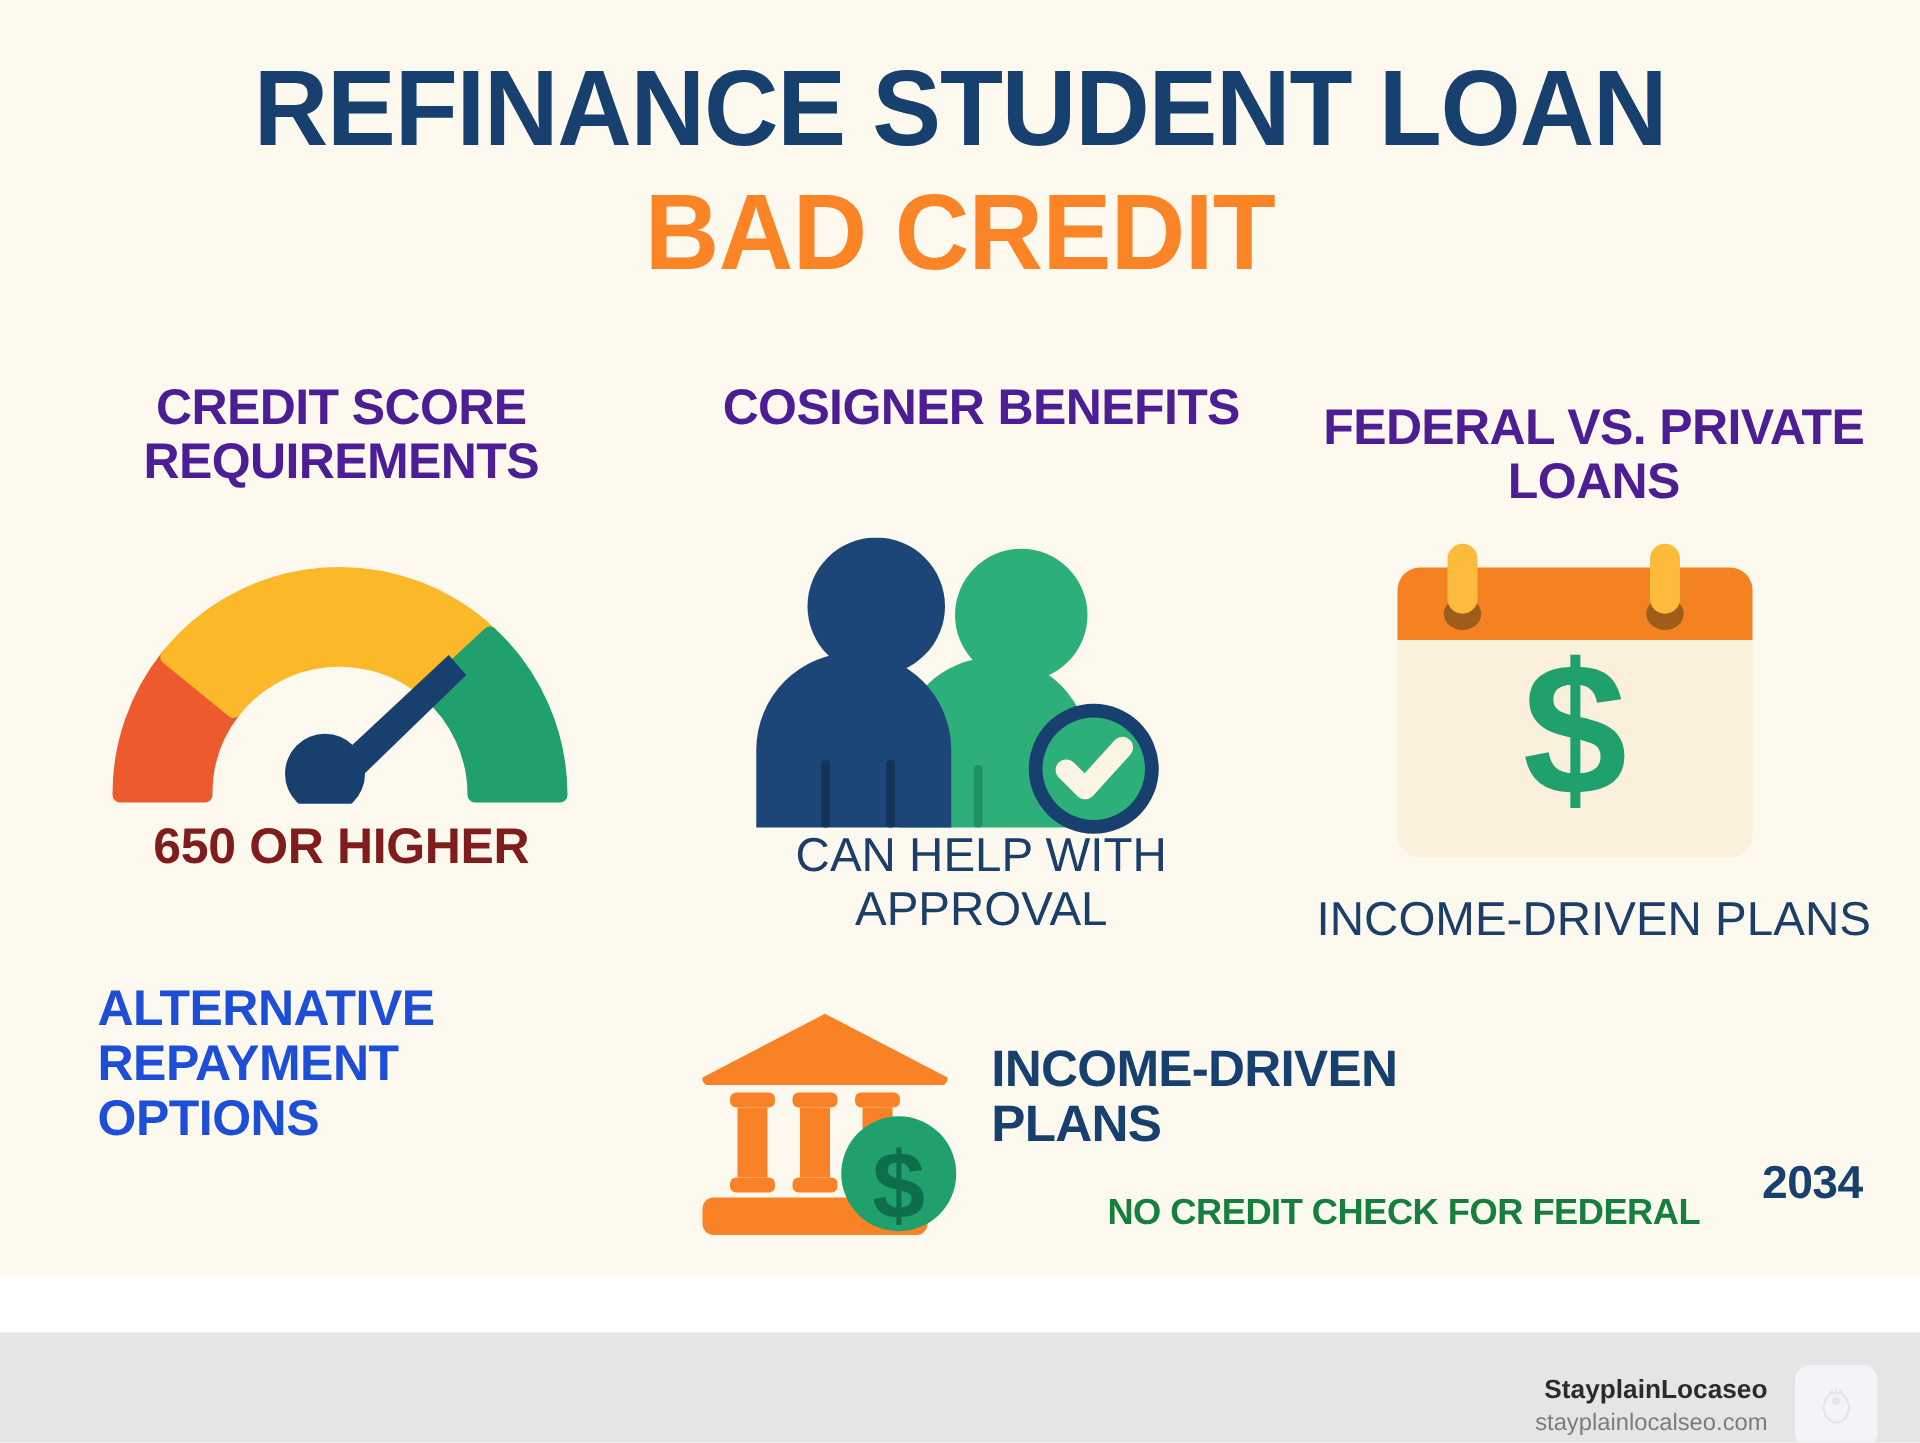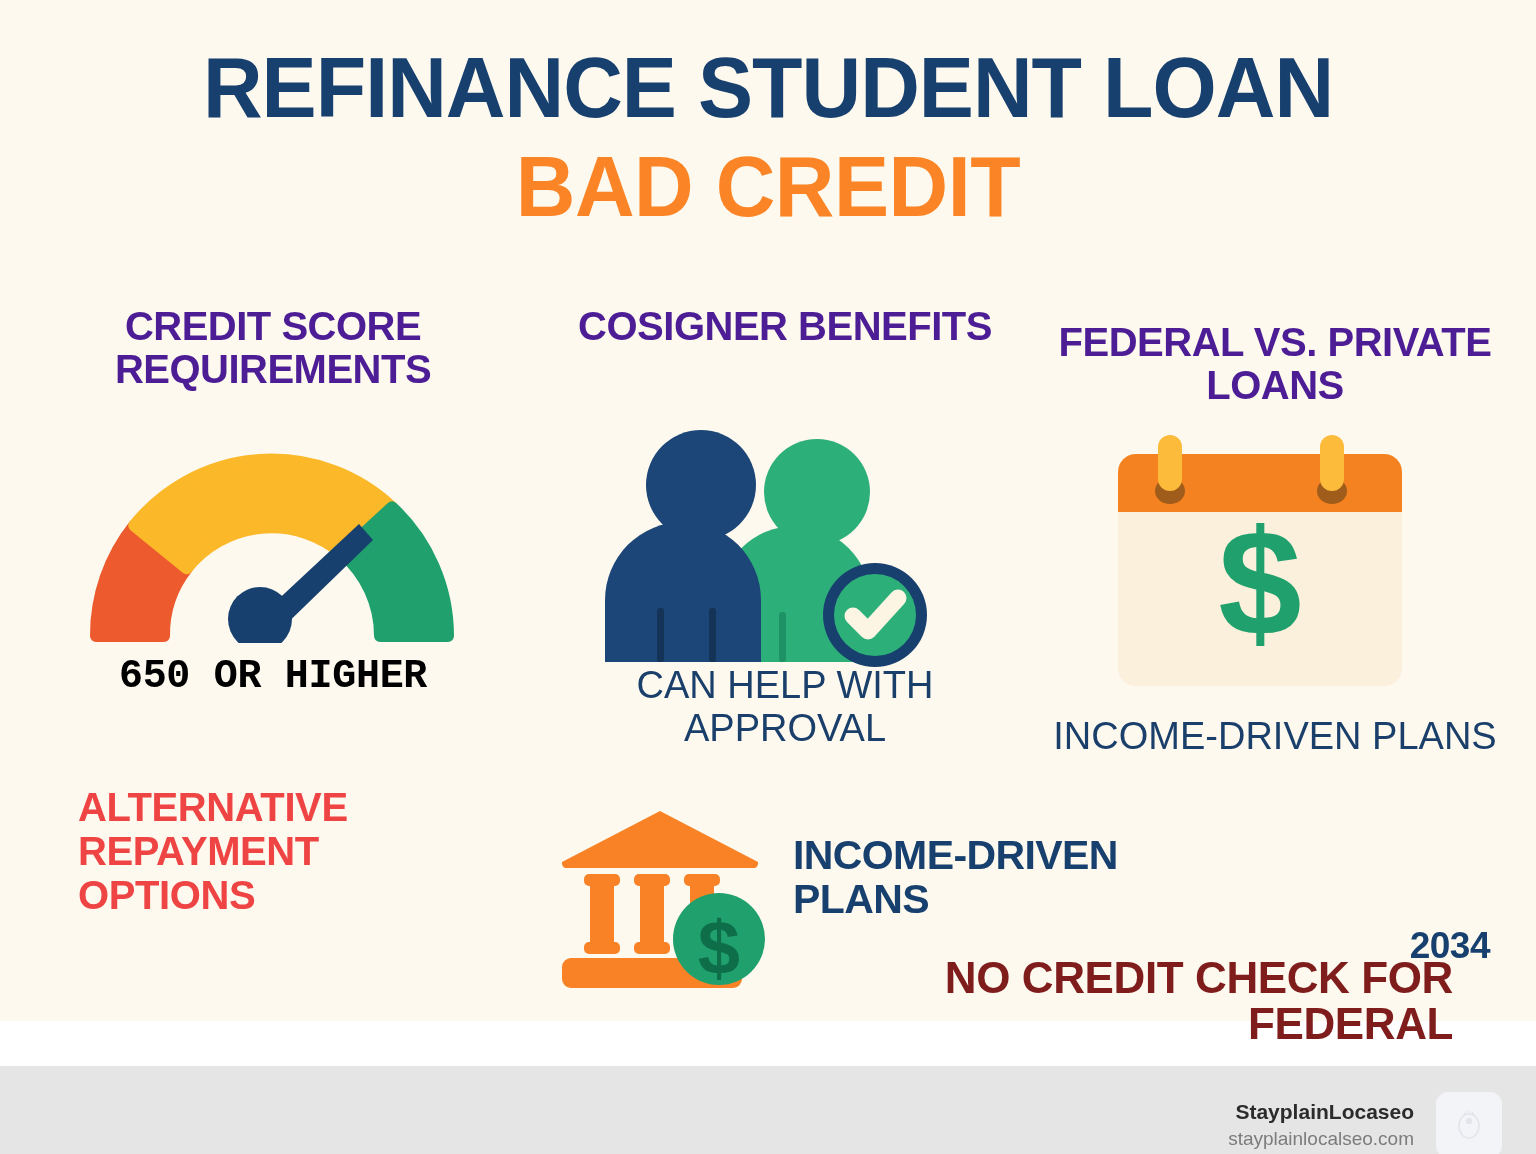--- a/index.html
+++ b/index.html
@@ -29,23 +29,23 @@
     text-transform:uppercase; transform:scaleX(0.96); transform-origin:center;
   }
 
   
   .col-head {
     position:absolute; font-weight:bold; color:#4c1d95;
     font-size:40px; line-height:1.08; text-align:center;
     letter-spacing:-0.5px; text-transform:uppercase;
   }
   .col-caption-bold {
-    position:absolute; font-weight:bold; color:#000000;
+    position:absolute; font-weight:bold; color:#7f1d1d;
     font-size:40px; line-height:1.1; text-align:center;
-    letter-spacing:-0.3px; text-transform:uppercase;font-family:Liberation Mono, monospace;
+    letter-spacing:-0.3px; text-transform:uppercase;
   }
   .col-caption-light {
     position:absolute; color:#1B3F6B;
     font-size:38px; font-weight:500; line-height:1.12; text-align:center;
     letter-spacing:0px; text-transform:uppercase;
   }
 
   
   .gauge { position:absolute; left:82px; top:428px; width:380px; height:215px; }
 
@@ -54,32 +54,32 @@
 
   
   .calendar { position:absolute; left:1110px; top:432px; width:300px; height:262px; }
 
   
   .bank { position:absolute; left:552px; top:806px; width:224px; height:192px; }
 
   
   .alt-head {
     position:absolute; left:78px; top:785px; width:420px;
-    font-weight:bold; color:#ef4444; font-size:40px;
+    font-weight:bold; color:#1d4ed8; font-size:40px;
     line-height:1.1; text-align:left; letter-spacing:-0.4px; text-transform:uppercase;
   }
   .idp-head {
     position:absolute; left:793px; top:833px; width:470px;
     font-weight:bold; color:#17406F; font-size:41px;
     line-height:1.08; text-align:left; letter-spacing:-0.6px; text-transform:uppercase;
   }
   .nocheck {
     position:absolute; left:793px; top:955px; width:660px;
-    font-weight:bold; color:#7f1d1d; font-size:44px;
-    line-height:1.05; text-align:right; letter-spacing:-0.4px; text-transform:uppercase;
+    font-weight:bold; color:#15803d; font-size:29px;
+    line-height:1.05; text-align:center; letter-spacing:-0.4px; text-transform:uppercase;
   }
   .year {
     position:absolute; right:46px; top:925px;
     font-weight:bold; color:#17406F; font-size:37px;
     letter-spacing:-0.5px;
   }
 
   
   .footer { position:absolute; left:0; top:1066px; width:1536px; height:133px; background:#e5e5e5; }
   .footer-inner {

